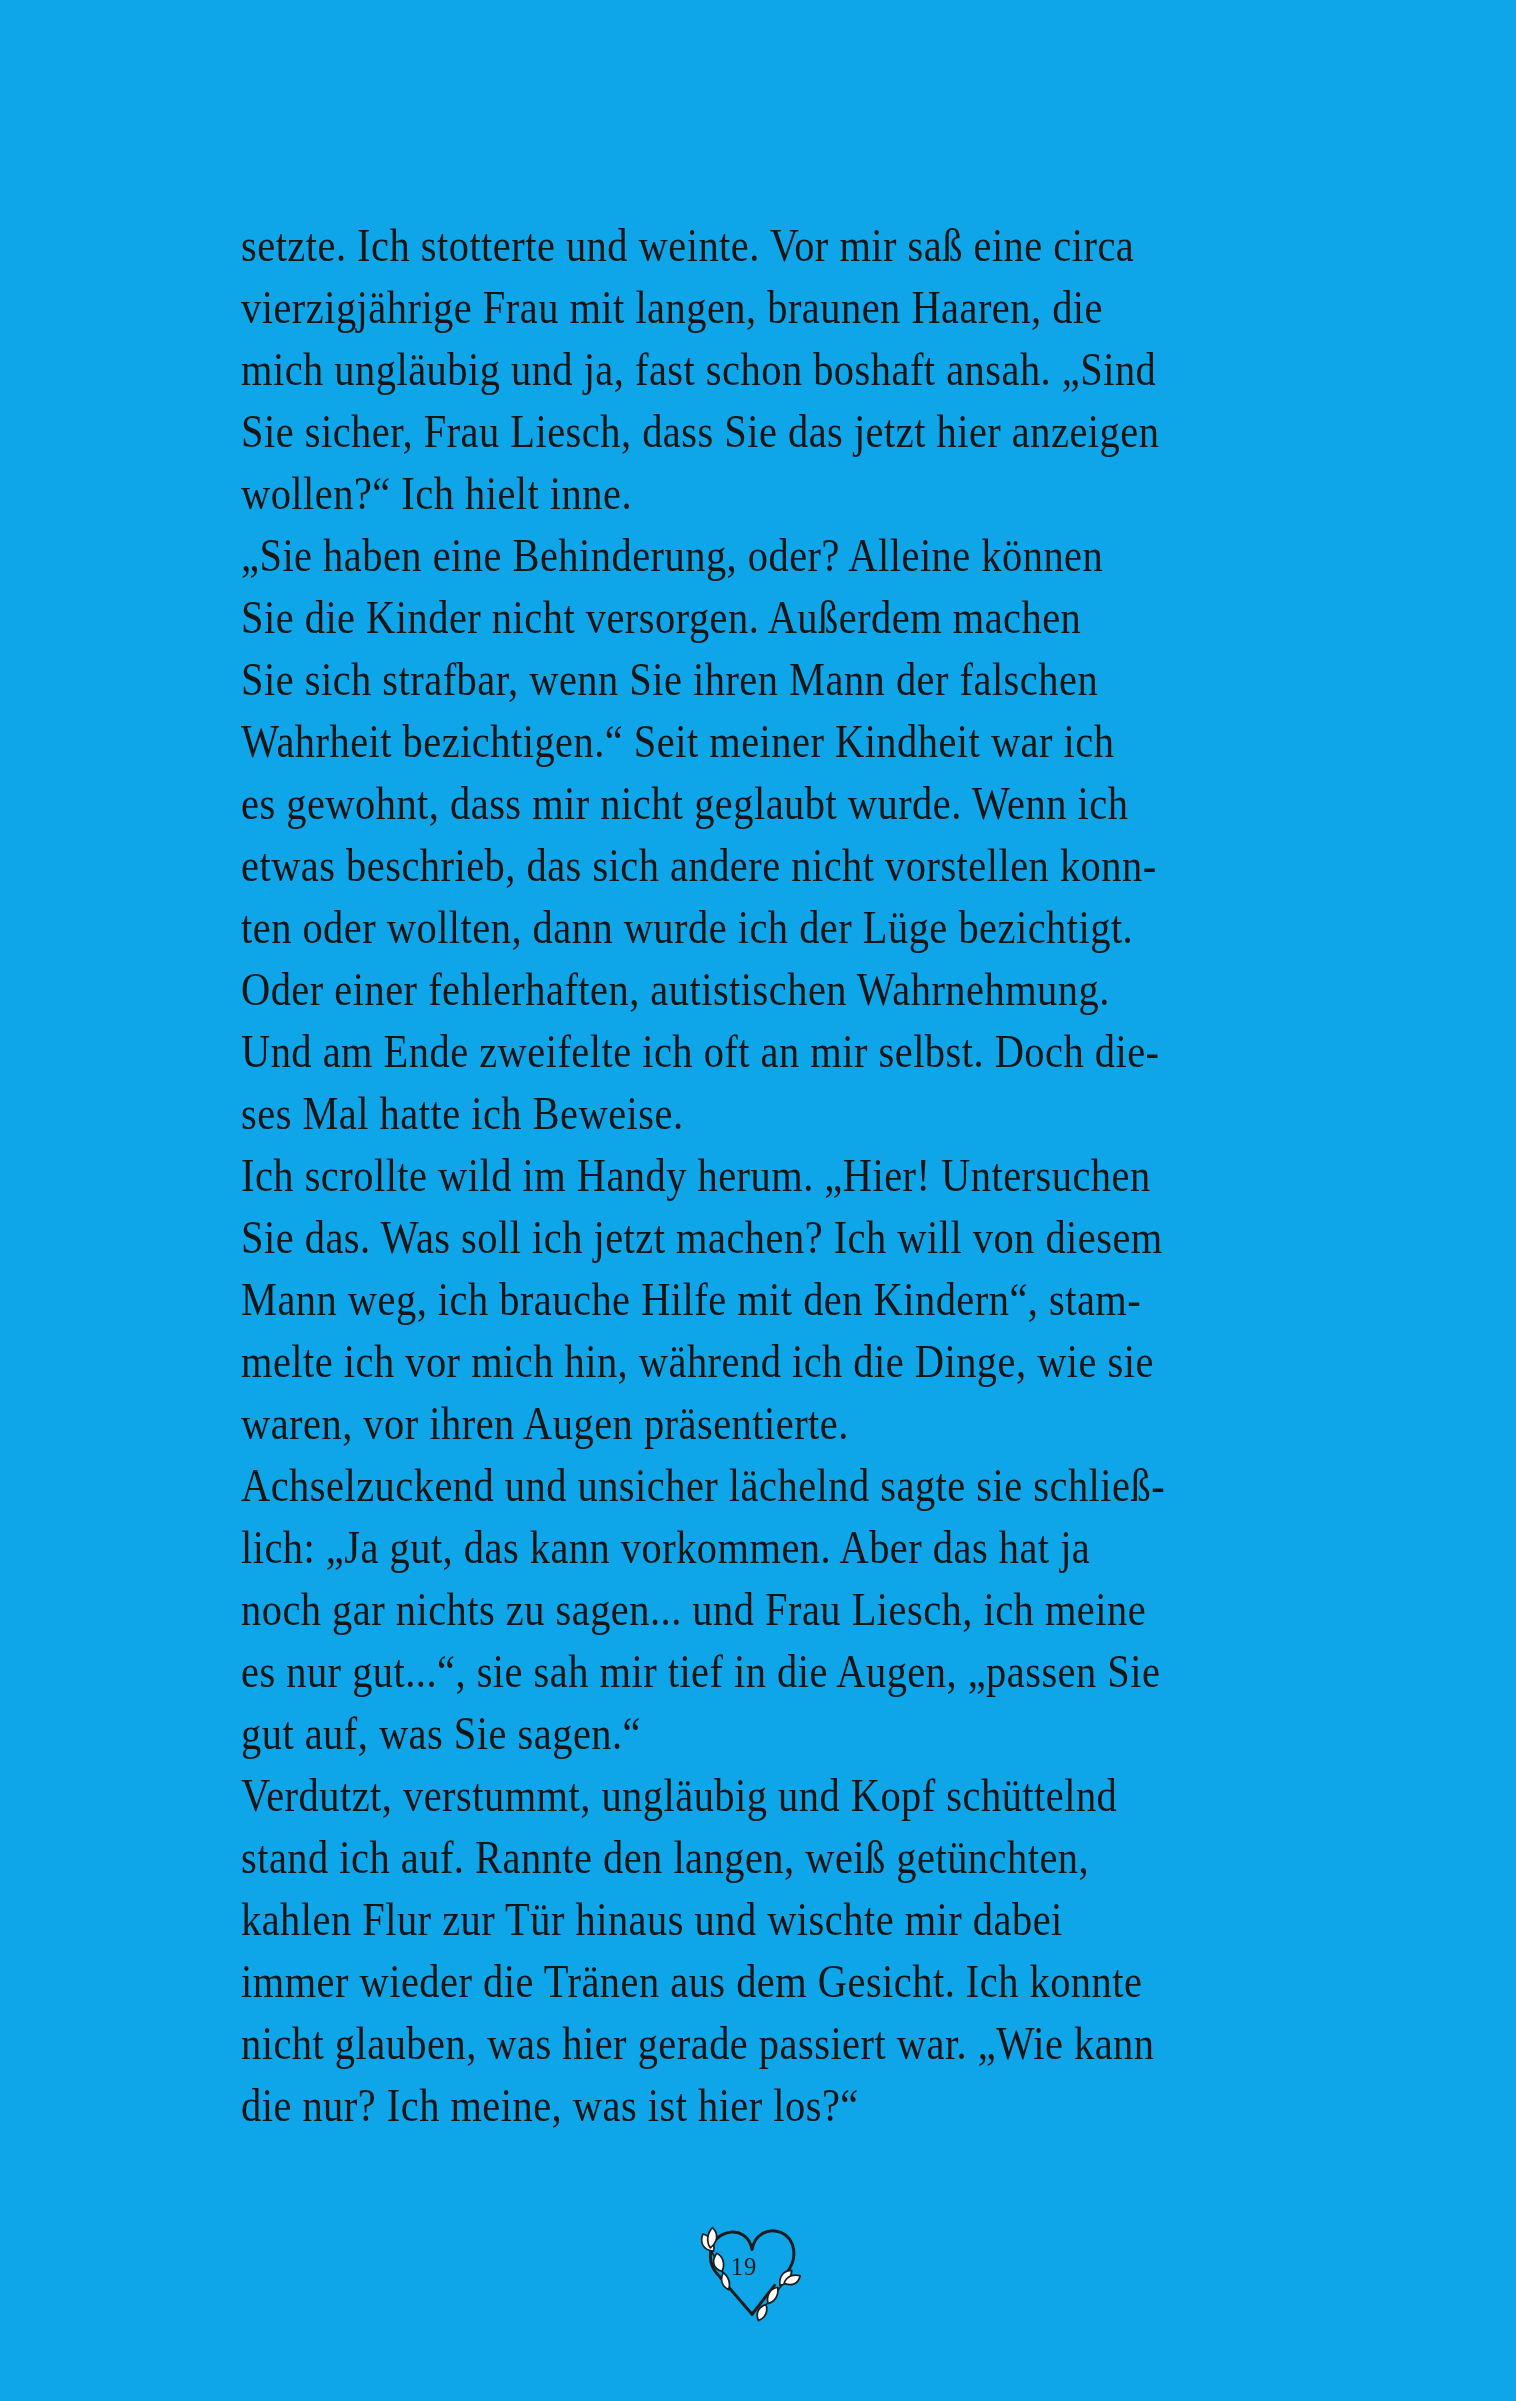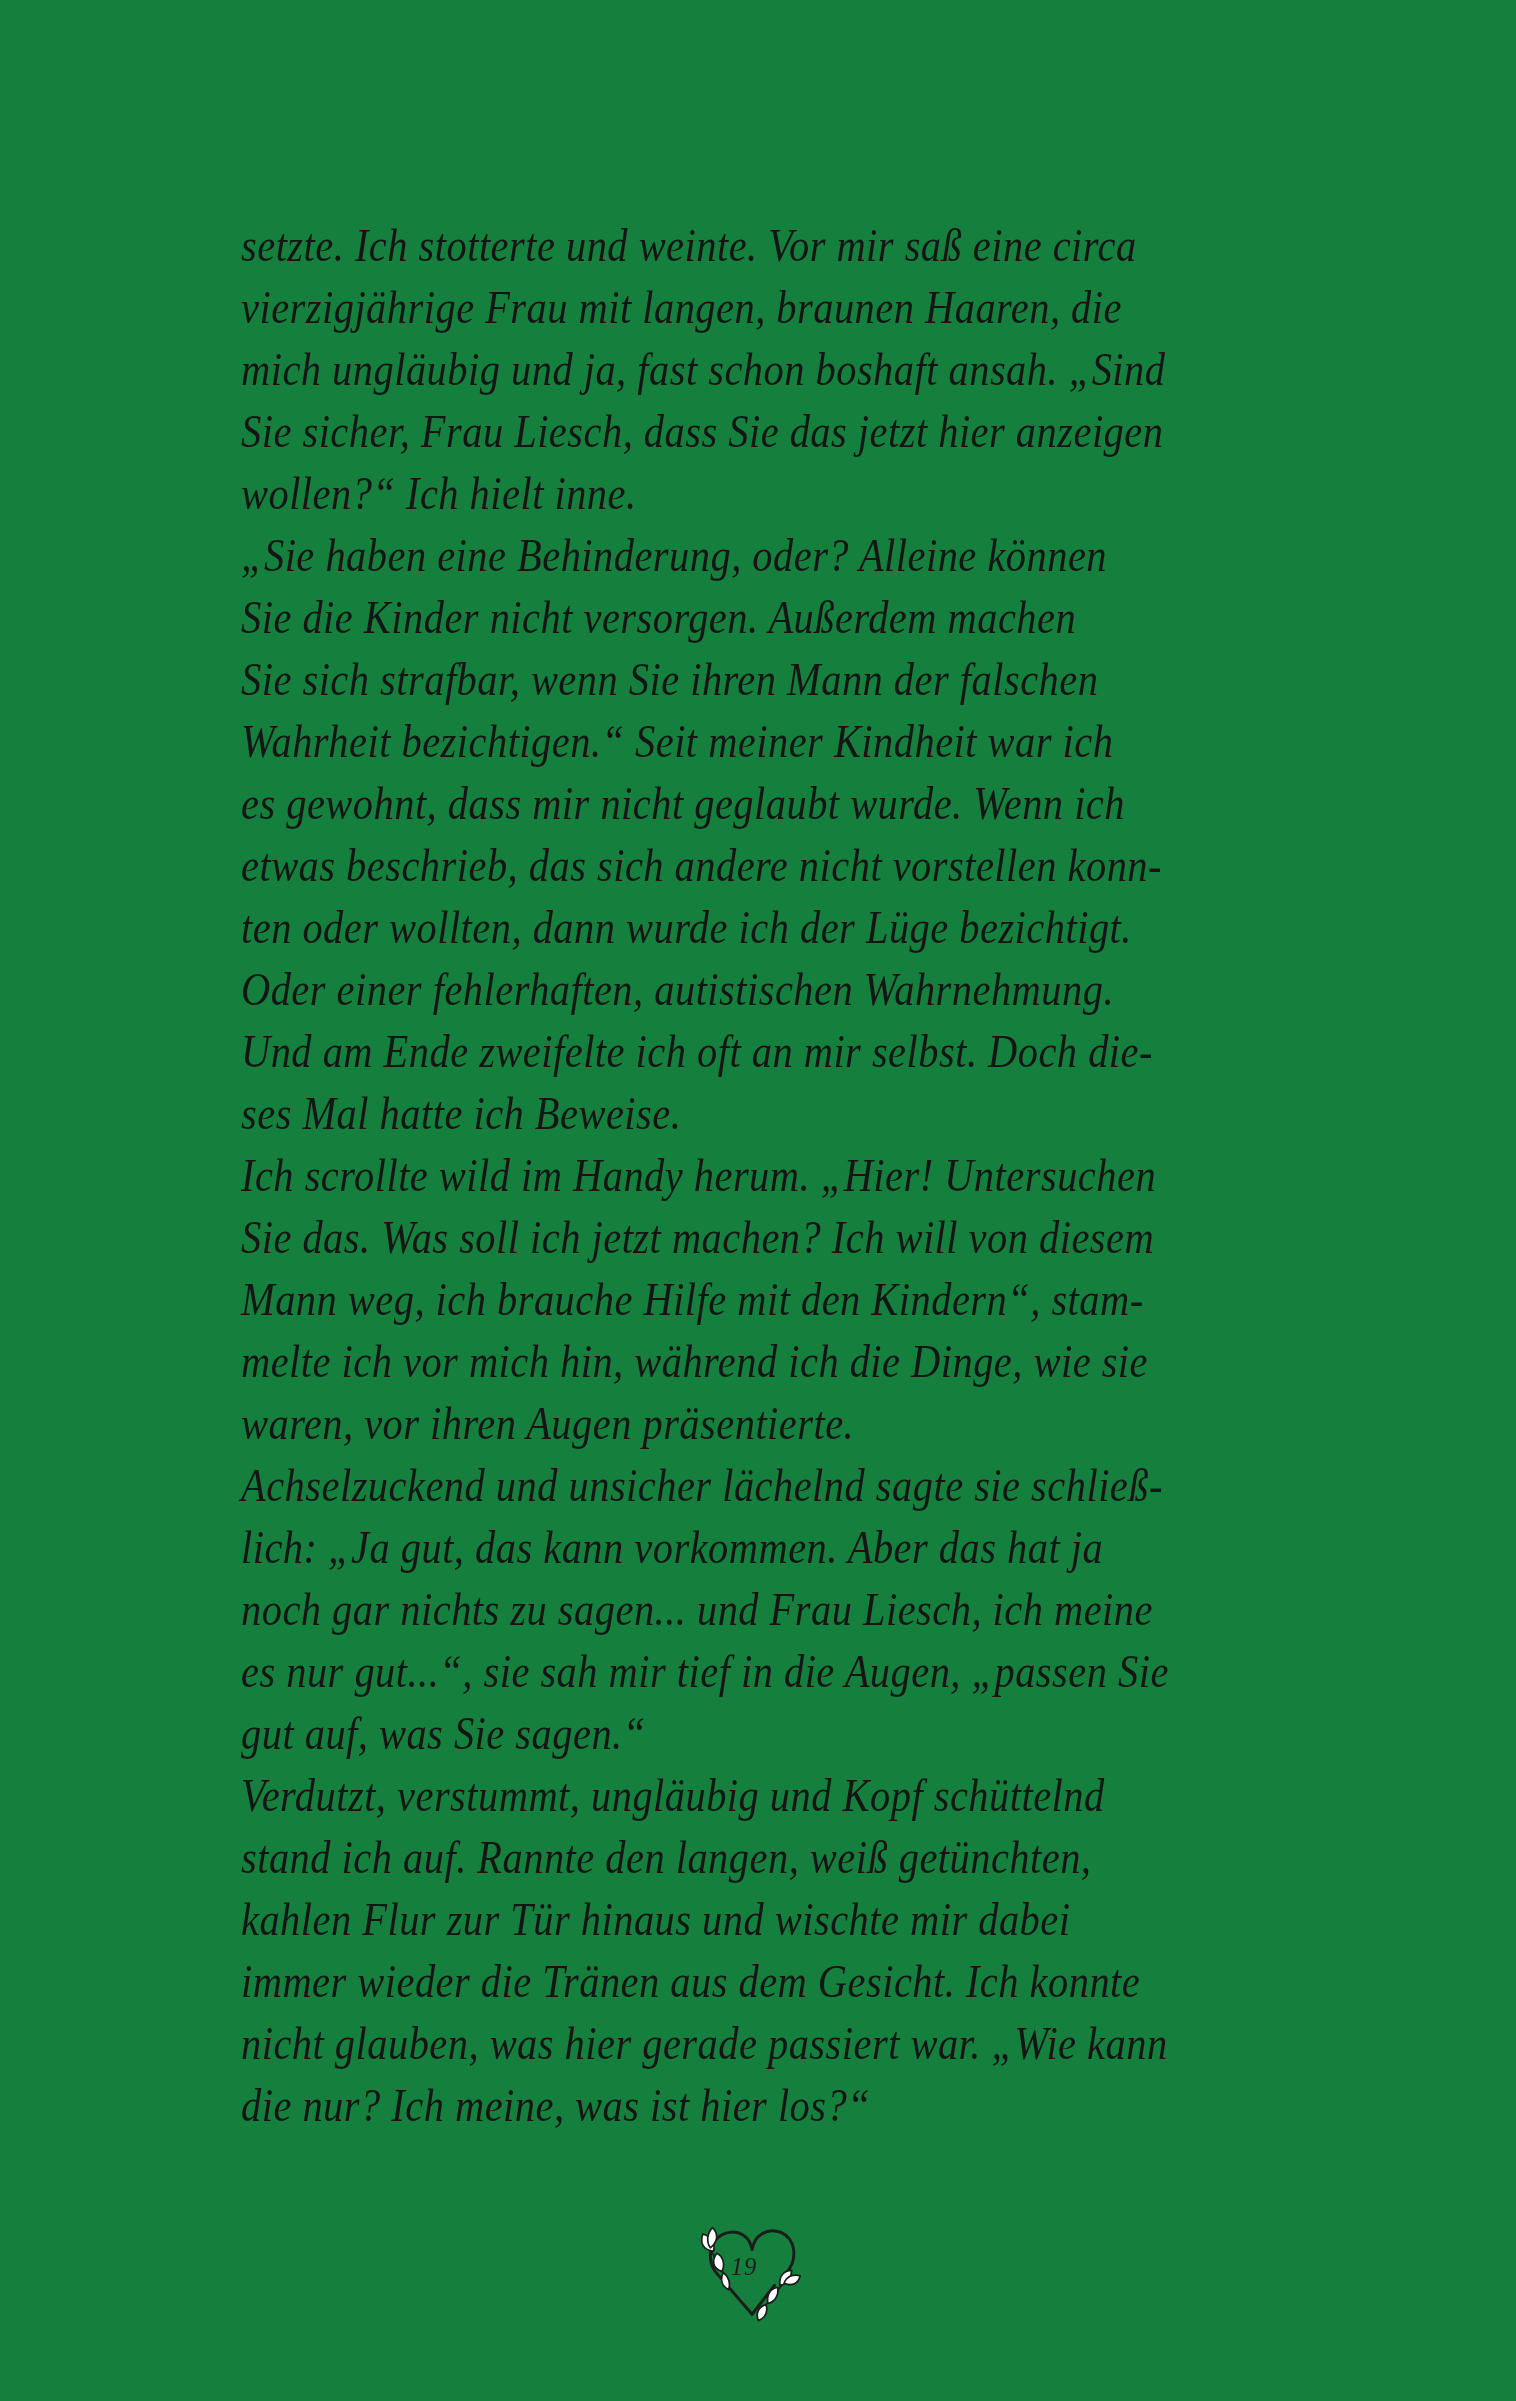--- a/index.html
+++ b/index.html
@@ -11,22 +11,21 @@
     width: 1517px;
     height: 2401px;
     background: #ffffff;
     font-family: "Liberation Serif", serif;
     color: #151515;
     position: relative;
   }
   .page {
     position: absolute;
     inset: 0;
-    background: #15803d;
-    font-style: italic;
+    background: #0ea5e9;
   }
   .text-block {
     position: absolute;
     left: 241px;
     top: 214px;
     width: 1247px;
   }
   .line {
     font-size: 47px;
     line-height: 62px;

